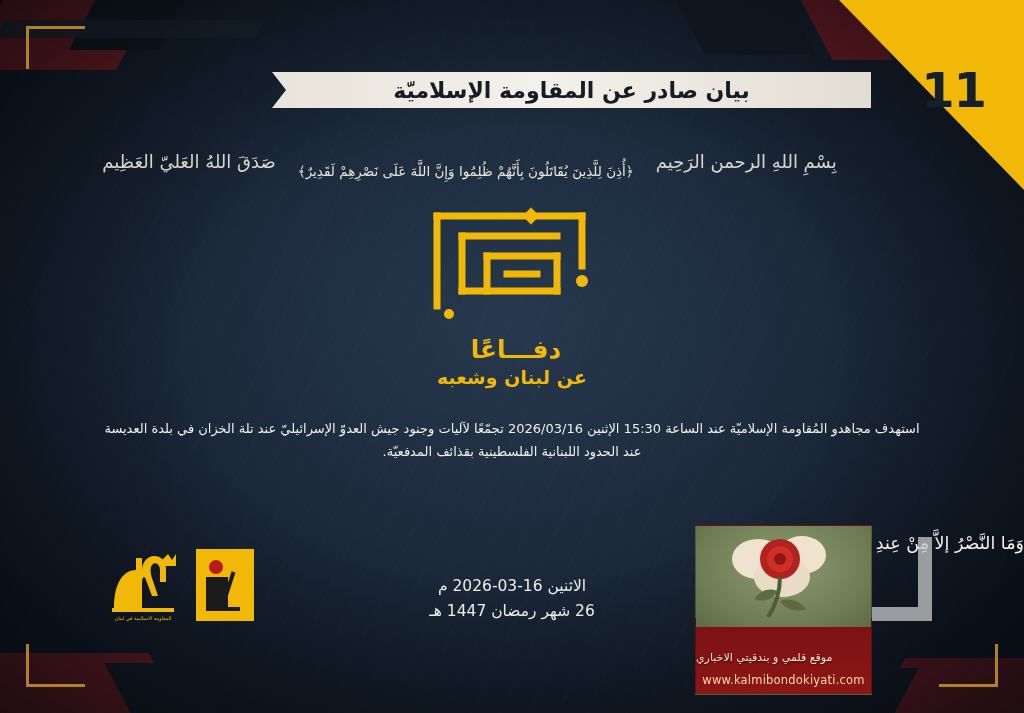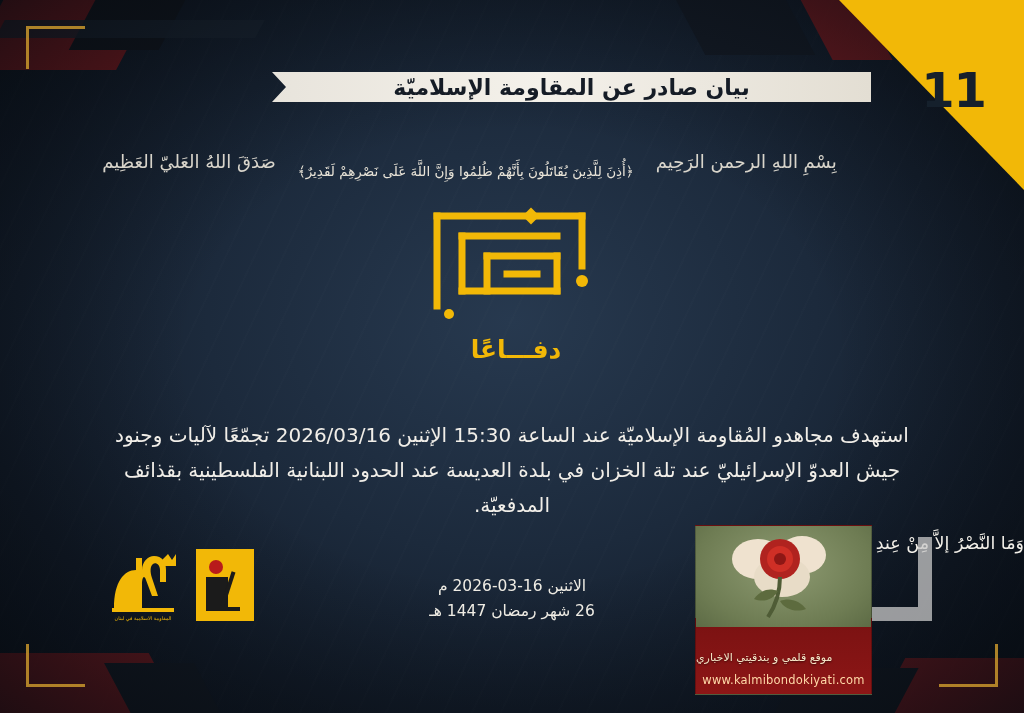--- a/index.html
+++ b/index.html
@@ -141,21 +141,21 @@
     letter-spacing: -1px;
     font-family: "DejaVu Sans", "Liberation Sans", sans-serif;
   }
 
   
   .ribbon {
     position: absolute;
     top: 72px;
     right: 153px;
     left: 272px;
-    height: 30px;
+    height: 36px;
     background: linear-gradient(90deg, #e8e4dc 0%, #f4f1ea 45%, #e3ded3 100%);
     display: flex;
     align-items: center;
     justify-content: center;
     clip-path: polygon(0 0, 100% 0, 100% 100%, 0 100%, 14px 50%);
     box-shadow: 0 2px 10px rgba(0,0,0,0.35);
   }
   .ribbon-title {
     font-size: 22px;
     font-weight: bold;
@@ -211,21 +211,21 @@
   }
 
   
   .body-text {
     position: absolute;
     top: 418px;
     left: 98px;
     right: 98px;
     text-align: center;
     color: #f1eee8;
-    font-size: 20px;
+    font-size: 13px;
     line-height: 1.75;
   }
 
   
   .closing-verse {
     position: absolute;
     top: 533px;
     left: 0; right: 0;
     text-align: right;
     color: #f3f0e9;
@@ -383,20 +383,21 @@
         <path d="M55 95 L150 95"></path>
         <path d="M100 78 L130 78"></path>
       </g>
       <g fill="#f2b807">
         <circle cx="175" cy="85" r="6"></circle>
         <circle cx="42" cy="118" r="5"></circle>
         <rect x="118" y="14" width="12" height="12" transform="rotate(45 124 20)"></rect>
       </g>
     </svg>
     <div class="emblem-line1">دفـــاعًا</div>
+    <div class="emblem-line2">عن لبنان وشعبه</div>
   </div>
 
   <div class="body-text">استهدف مجاهدو المُقاومة الإسلاميّة عند الساعة 15:30 الإثنين 2026/03/16 تجمّعًا لآليات وجنود جيش العدوّ الإسرائيليّ عند تلة الخزان في بلدة العديسة عند الحدود اللبنانية الفلسطينية بقذائف المدفعيّة.</div>
 
   <div class="closing-verse">وَمَا النَّصْرُ إلاَّ مِنْ عِندِ اللّهِ العَزِيزِ الْحَكِيمِ</div>
 
   <div class="dates">
     <div>الاثنين 16-03-2026 م</div>
     <div>26 شهر رمضان 1447 هـ</div>
   </div>

